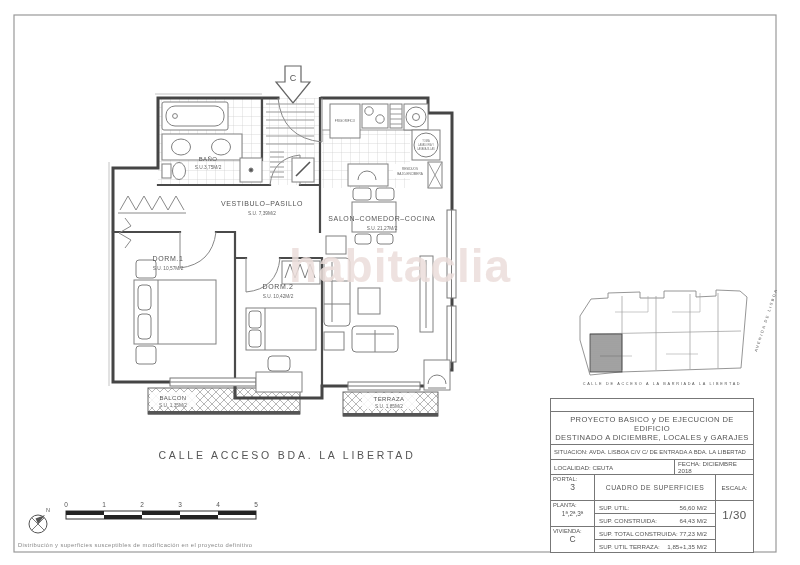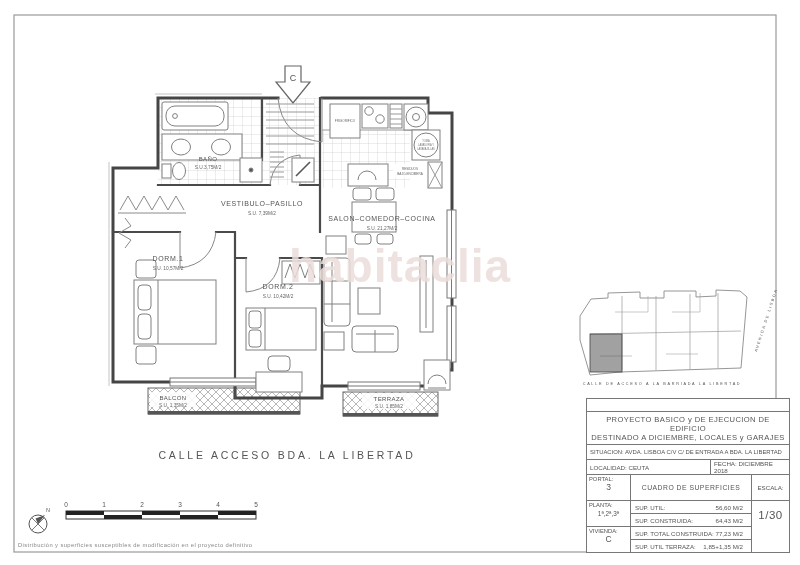--- a/index.html
+++ b/index.html
@@ -15,21 +15,21 @@
   .t-street{font-size:10.5px;letter-spacing:2.8px;fill:#555;}
   .t-site{font-size:3.8px;letter-spacing:1.7px;fill:#555;}
   .t-wm{font-size:46px;font-weight:bold;letter-spacing:1px;fill:#ecdedb;opacity:.85;}
   .t-tick{font-size:6.5px;fill:#555;}
   .t-disc{font-size:5.8px;letter-spacing:.4px;fill:#888;}
   .t-north{font-size:5.5px;fill:#555;}
   .t-c{font-size:9px;fill:#555;}
 
   
   .tb{position:absolute;left:550px;top:398px;width:204px;height:155px;
-      color:#555;font-size:6.5px;border:1px solid #777;box-sizing:border-box;background:#fff;margin-left:36px;}
+      color:#555;font-size:6.5px;border:1px solid #777;box-sizing:border-box;background:#fff;}
   .tb *{box-sizing:border-box;}
   .tb-r0{height:13px;border-bottom:1px solid #777;}
   .tb-r1{height:33px;border-bottom:1px solid #777;display:flex;flex-direction:column;
          align-items:center;justify-content:center;font-size:7.6px;letter-spacing:.4px;text-align:center;}
   .tb-r2{height:15px;border-bottom:1px solid #777;display:flex;align-items:center;padding:0 3px;font-size:5.9px;white-space:nowrap;}
   .tb-r3{height:15px;border-bottom:1px solid #777;display:flex;}
   .tb-r3 .cell{display:flex;align-items:center;padding:0 3px;font-size:6.2px;}
   .tb-r3 .c1{width:124px;border-right:1px solid #777;}
   .tb-r3 .c2{flex:1;}
   .tb-main{display:flex;height:77px;}

